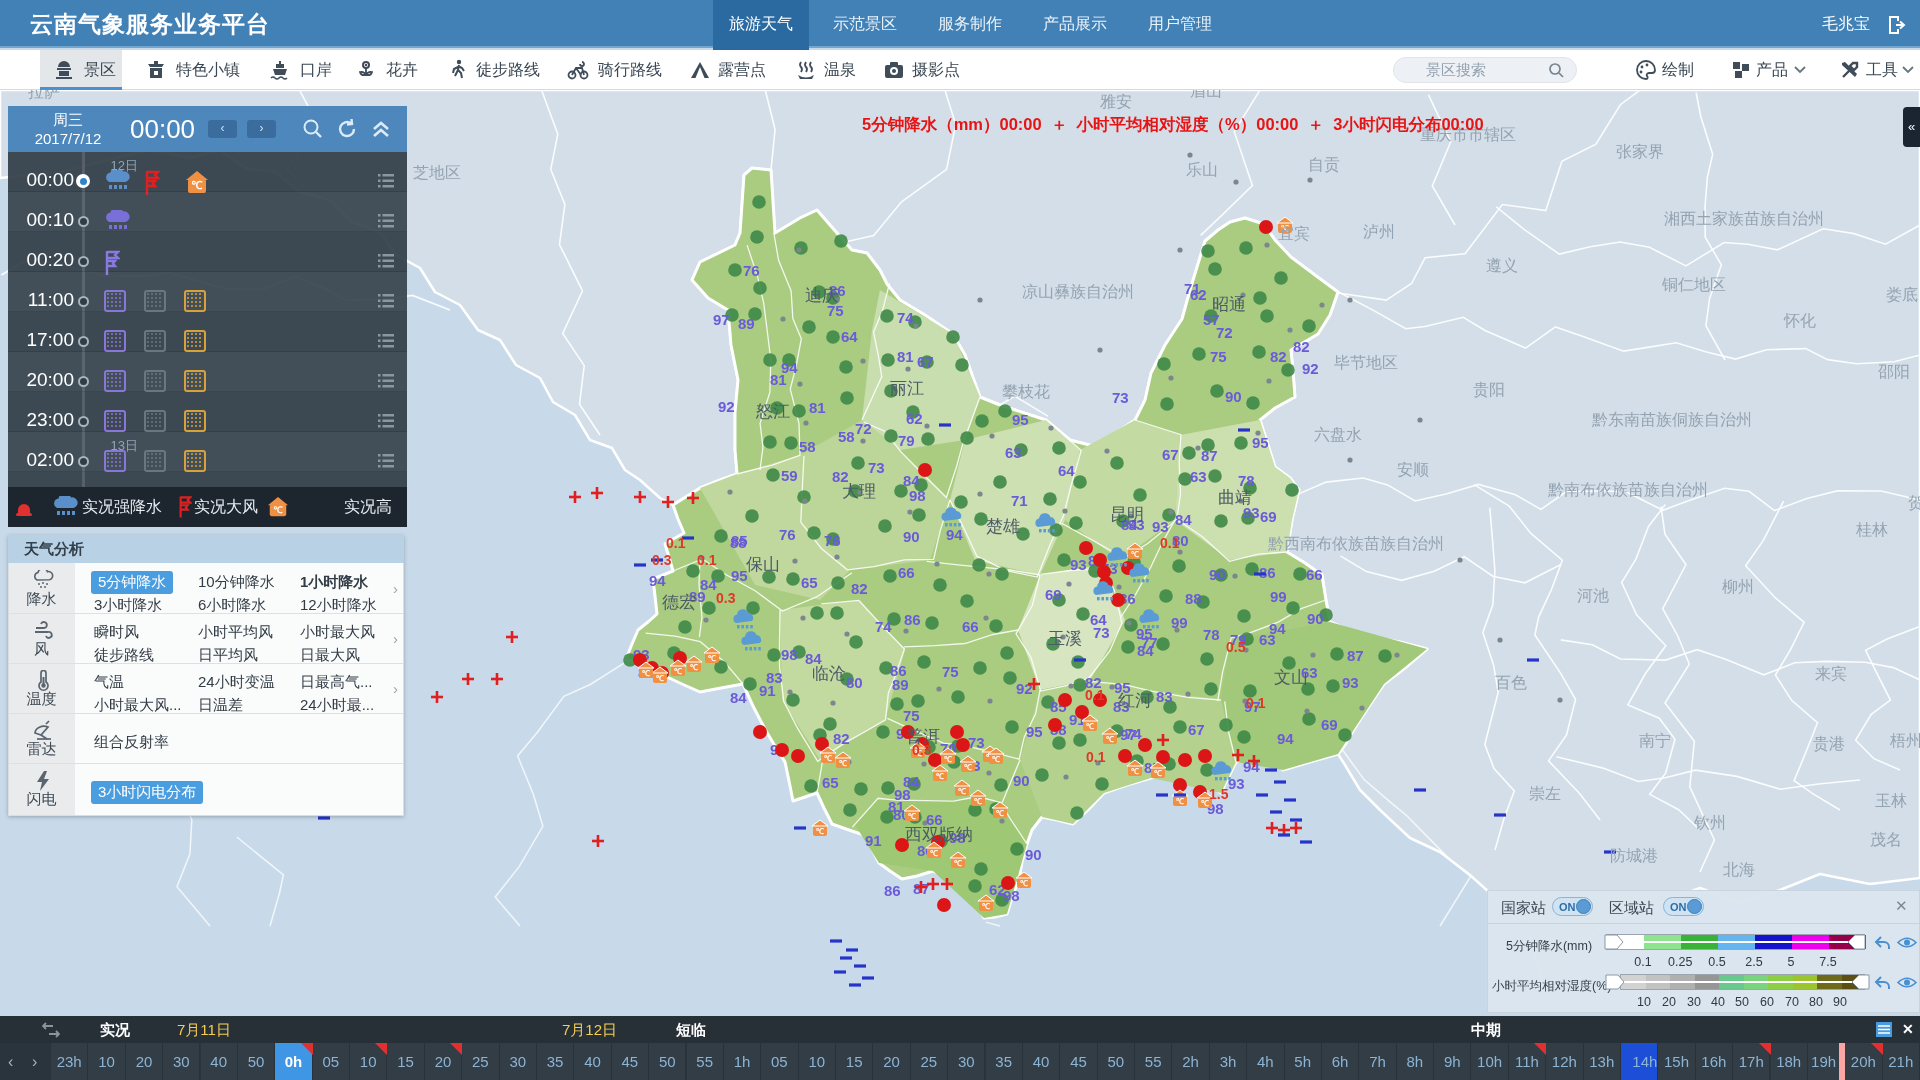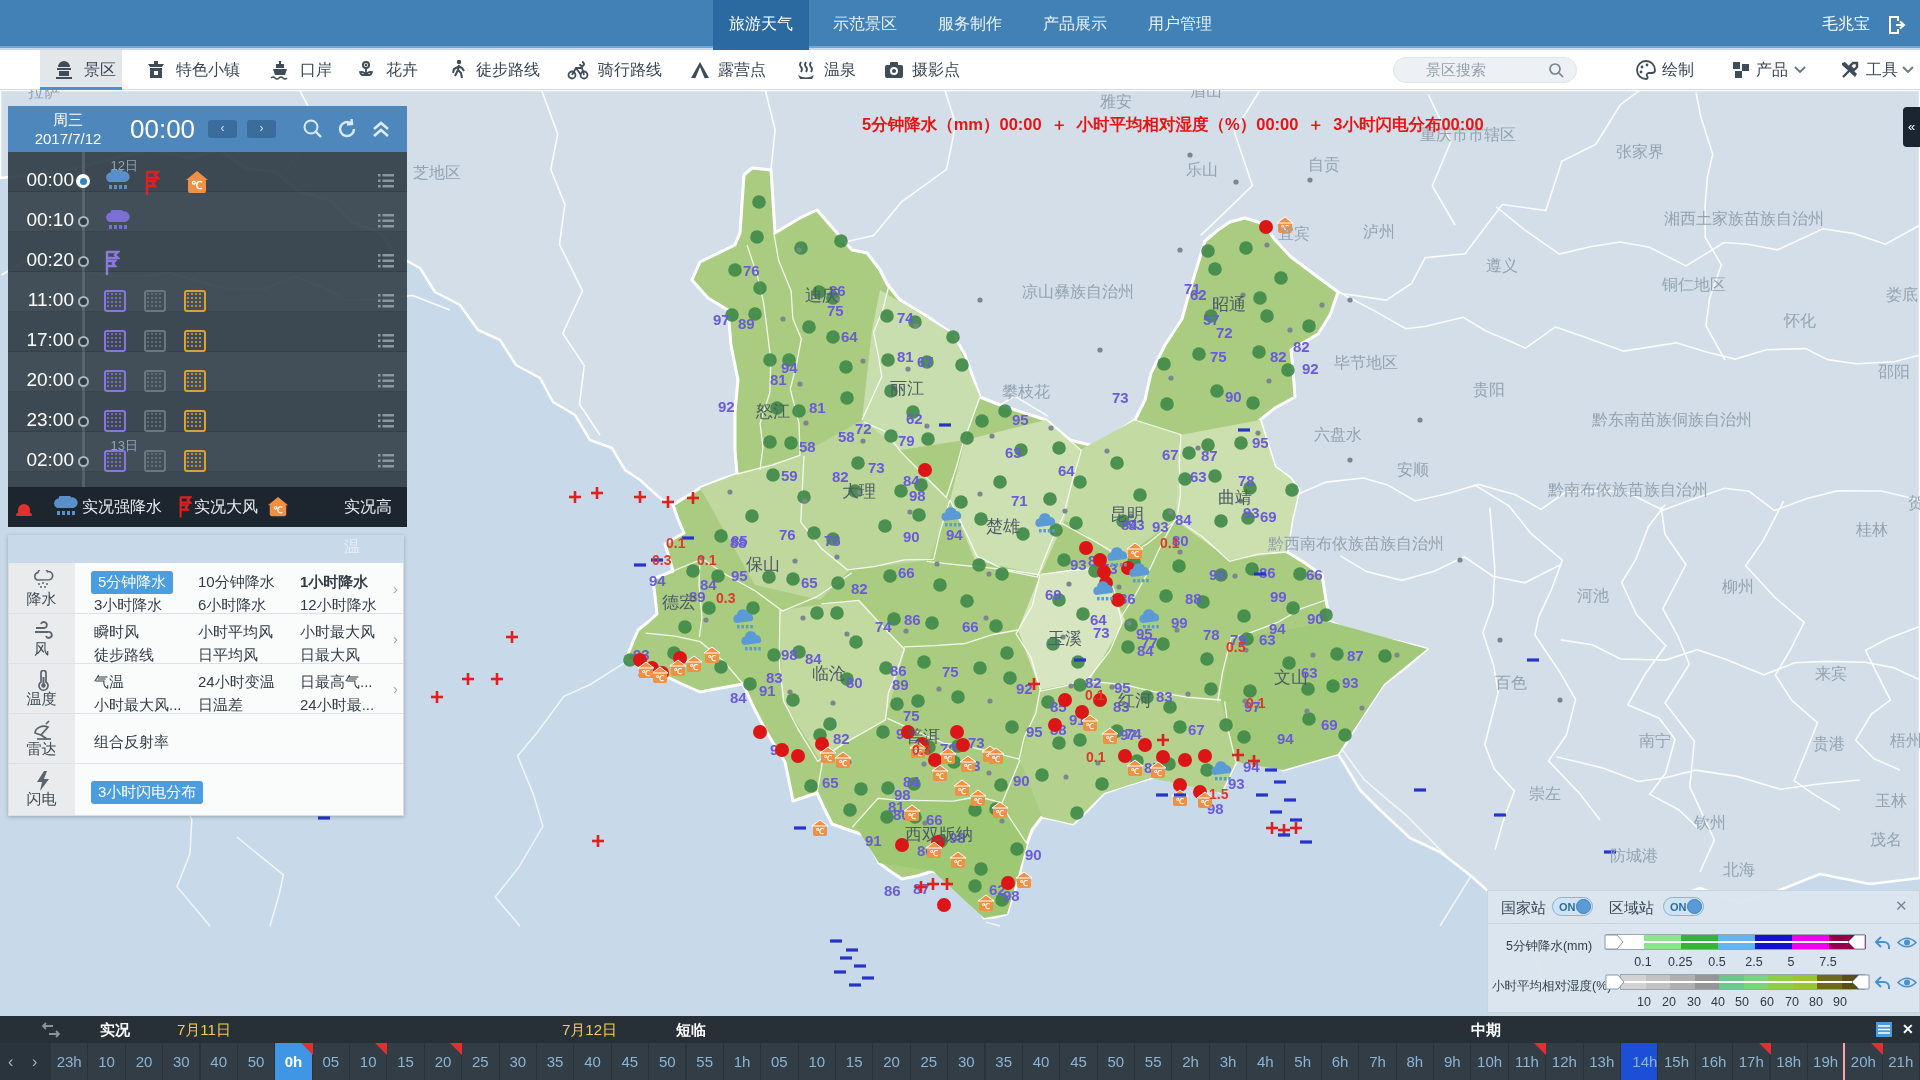--- a/index.html
+++ b/index.html
@@ -713,20 +713,21 @@
         <text x="1529" y="709">崇左</text>
         <text x="1875" y="716">玉林</text>
         <text x="1694" y="738">钦州</text>
         <text x="1610" y="771">防城港</text>
         <text x="1723" y="785">北海</text>
         <text x="1870" y="755">茂名</text>
       </g>
       <text x="862" y="40" font-size="16.5" font-weight="bold" fill="#e81414">5分钟降水（mm）00:00&nbsp;&nbsp;＋&nbsp;&nbsp;小时平均相对湿度（%）00:00&nbsp;&nbsp;＋&nbsp;&nbsp;3小时闪电分布00:00</text>
     </svg></div>
 <div class="abs" style="left:0;top:0;width:1920px;height:48px;background:#4181b6;border-bottom:2px solid #72a5cf;">
+<div class="abs" style="left:30px;top:0;line-height:48px;color:#fff;font-size:23px;font-weight:bold;letter-spacing:1px;">云南气象服务业务平台</div>
 <div class="abs" style="left:713px;top:0;width:96px;height:50px;background:#2a6aa1;color:#fff;font-size:16px;text-align:center;line-height:48px;">旅游天气</div>
 <div class="abs" style="left:833px;top:0;color:#eaf2f9;font-size:16px;line-height:48px;">示范景区</div>
 <div class="abs" style="left:938px;top:0;color:#eaf2f9;font-size:16px;line-height:48px;">服务制作</div>
 <div class="abs" style="left:1043px;top:0;color:#eaf2f9;font-size:16px;line-height:48px;">产品展示</div>
 <div class="abs" style="left:1148px;top:0;color:#eaf2f9;font-size:16px;line-height:48px;">用户管理</div>
 <div class="abs" style="left:1822px;top:0;color:#fff;font-size:16px;line-height:48px;">毛兆宝</div>
 <svg class="abs" style="left:1886px;top:14px;" width="22" height="22" viewBox="0 0 22 22">
       <path d="M3,2 h10 v5 h-2 v-3 H5 v14 h6 v-3 h2 v5 H3 Z" fill="#fff"></path>
       <path d="M10,11 h7 M14,7.5 l4,3.5 l-4,3.5" stroke="#fff" stroke-width="2" fill="none"></path>
     </svg>
@@ -1286,20 +1287,21 @@
 <div class="abs" style="left:186px;top:0;line-height:40px;color:#e8eef3;font-size:16px;">实况大风</div>
 <svg class="abs" style="left:258px;top:9px" width="24" height="22" viewBox="0 0 26 24">
         <path d="M2,10 L13,1 L24,10 Z" fill="#ef9043"></path>
         <rect x="4" y="9" width="18" height="13" rx="2" fill="#ef9043"></rect>
         <text x="13" y="18" font-size="10" fill="#fff" text-anchor="middle" font-weight="bold">℃</text>
       </svg>
 <div class="abs" style="left:288px;top:0;line-height:40px;color:#e8eef3;font-size:16px;margin-left:48px;">实况高温</div>
 </div>
   </div>
 <div class="abs" style="left:8px;top:535px;width:396px;height:281px;box-shadow:0 1px 4px rgba(0,0,0,0.25);">
+    <div class="abs" style="left:0;top:0;width:396px;height:28px;background:#b9d1e5;color:#32404c;font-size:15px;font-weight:bold;line-height:28px;"><span style="margin-left:16px">天气分析</span></div>
     <div class="abs" style="left:0;top:28px;width:396px;height:253px;background:#fafbfb;border:1px solid #d9dee2;border-top:none;"></div>
     <div class="abs" style="left:1px;top:28px;width:66px;height:252px;background:#e9ebec;"></div>
     <svg class="abs" style="left:24px;top:35px" width="22" height="22" viewBox="0 0 22 22">
       <path d="M5,10 a4,4 0 0 1 1,-7.5 a5,5 0 0 1 9.5,-0.8 a4,4 0 0 1 2,8 z" fill="none" stroke="#5a6570" stroke-width="1.6"></path>
       <g fill="#5a6570">
         <circle cx="7" cy="14" r="1"></circle>
         <circle cx="11" cy="13" r="1"></circle>
         <circle cx="15" cy="14" r="1"></circle>
         <circle cx="9" cy="17" r="1"></circle>
         <circle cx="13" cy="17" r="1"></circle>
@@ -1503,16 +1505,16 @@
     <div class="abs" style="left:1508.8px;top:0;width:37.4px;height:37px;background:#323d46;border-right:1px solid #29323a;color:#8cb4d4;font-size:15px;font-weight:normal;text-align:center;line-height:37px;">11h</div>
     <div class="abs" style="left:1534.2px;top:0;width:0;height:0;border-left:12px solid transparent;border-top:12px solid #e23030;"></div>
     <div class="abs" style="left:1546.2px;top:0;width:37.4px;height:37px;background:#323d46;border-right:1px solid #29323a;color:#8cb4d4;font-size:15px;font-weight:normal;text-align:center;line-height:37px;">12h</div>
     <div class="abs" style="left:1583.6px;top:0;width:37.4px;height:37px;background:#323d46;border-right:1px solid #29323a;color:#8cb4d4;font-size:15px;font-weight:normal;text-align:center;line-height:37px;">13h</div>
     <div class="abs" style="left:1621.0px;top:0;width:37.4px;height:37px;background:#1d4ed8;border-right:1px solid #29323a;color:#8cb4d4;font-size:15px;font-weight:normal;text-align:right;line-height:37px;">14h</div>
     <div class="abs" style="left:1658.3px;top:0;width:37.4px;height:37px;background:#323d46;border-right:1px solid #29323a;color:#8cb4d4;font-size:15px;font-weight:normal;text-align:center;line-height:37px;">15h</div>
     <div class="abs" style="left:1695.7px;top:0;width:37.4px;height:37px;background:#323d46;border-right:1px solid #29323a;color:#8cb4d4;font-size:15px;font-weight:normal;text-align:center;line-height:37px;">16h</div>
     <div class="abs" style="left:1733.1px;top:0;width:37.4px;height:37px;background:#323d46;border-right:1px solid #29323a;color:#8cb4d4;font-size:15px;font-weight:normal;text-align:center;line-height:37px;">17h</div>
     <div class="abs" style="left:1758.5px;top:0;width:0;height:0;border-left:12px solid transparent;border-top:12px solid #e23030;"></div>
     <div class="abs" style="left:1770.5px;top:0;width:37.4px;height:37px;background:#323d46;border-right:1px solid #29323a;color:#8cb4d4;font-size:15px;font-weight:normal;text-align:center;line-height:37px;">18h</div>
-    <div class="abs" style="left:1807.9px;top:0;width:37.4px;height:37px;background:#323d46;border-right:2px solid #fca5a5;color:#8cb4d4;font-size:15px;font-weight:normal;text-align:center;line-height:37px;">19h</div>
+    <div class="abs" style="left:1807.9px;top:0;width:37.4px;height:37px;background:#323d46;border-right:6px solid #fca5a5;color:#8cb4d4;font-size:15px;font-weight:normal;text-align:center;line-height:37px;">19h</div>
     <div class="abs" style="left:1845.2px;top:0;width:37.4px;height:37px;background:#323d46;border-right:1px solid #29323a;color:#8cb4d4;font-size:15px;font-weight:normal;text-align:center;line-height:37px;">20h</div>
     <div class="abs" style="left:1870.6px;top:0;width:0;height:0;border-left:12px solid transparent;border-top:12px solid #e23030;"></div>
     <div class="abs" style="left:1882.6px;top:0;width:37.4px;height:37px;background:#323d46;border-right:1px solid #29323a;color:#8cb4d4;font-size:15px;font-weight:normal;text-align:center;line-height:37px;">21h</div>
   </div>
 </body></html>

